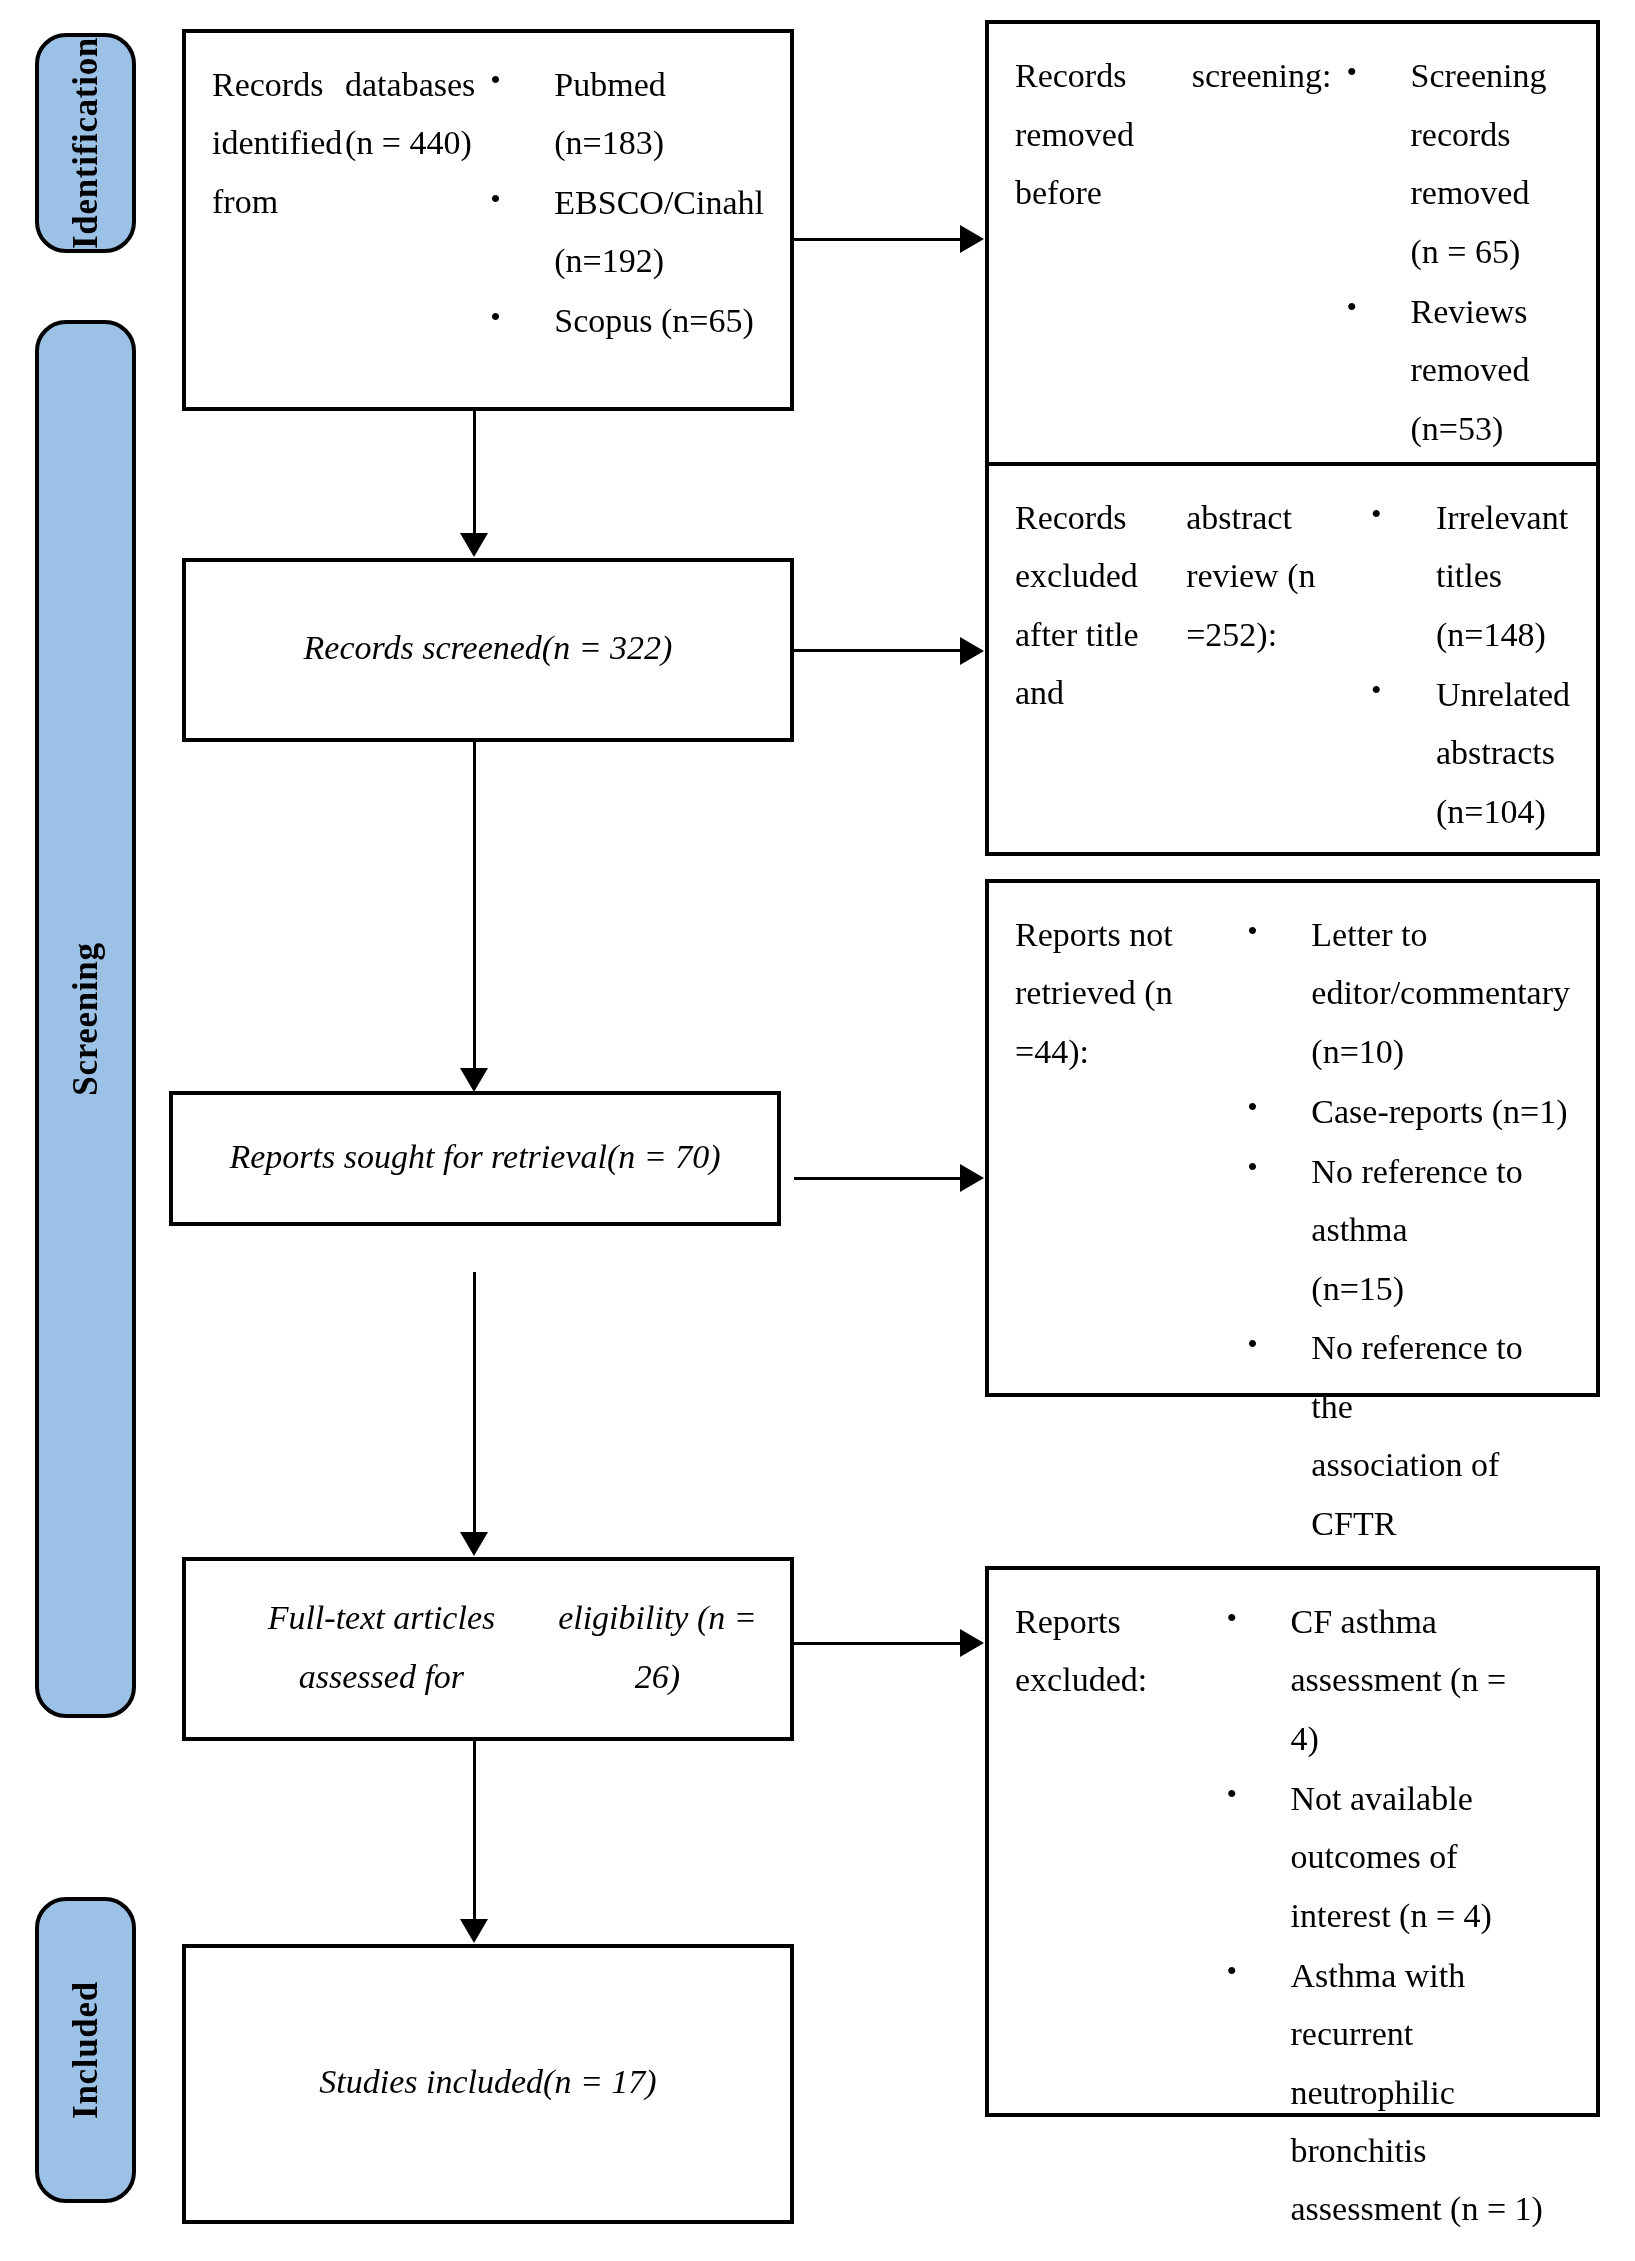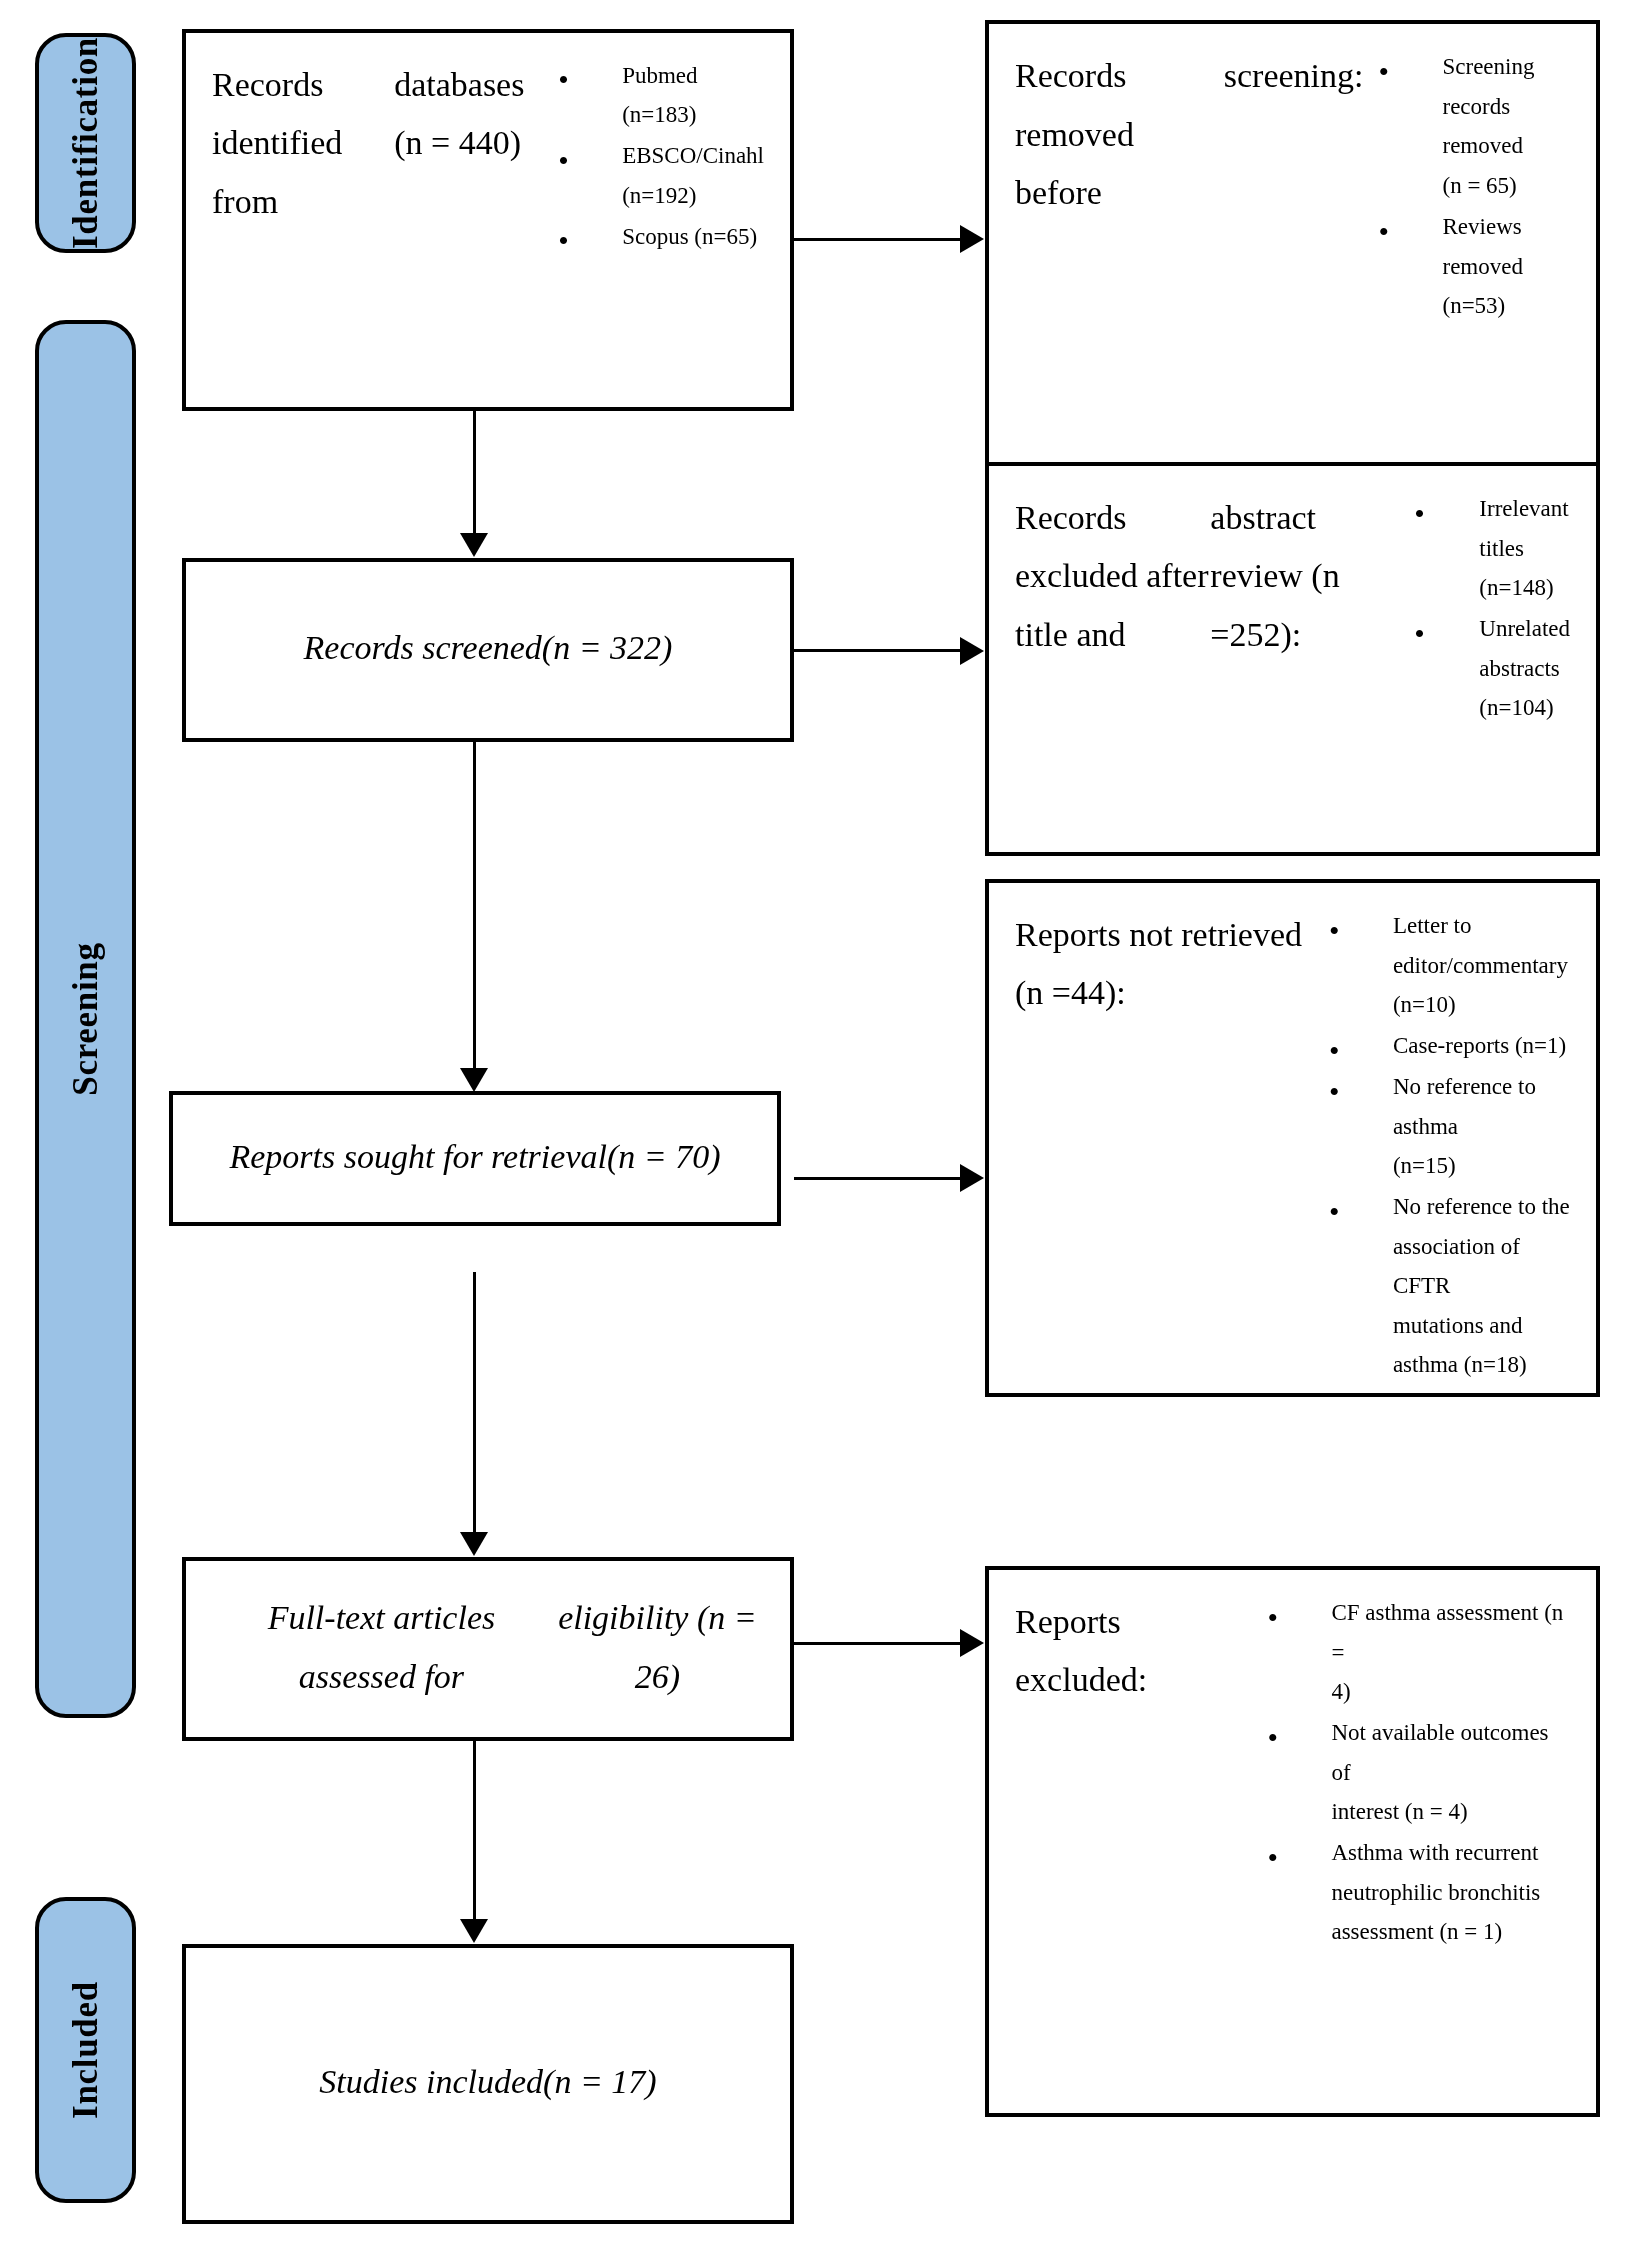--- a/index.html
+++ b/index.html
@@ -77,21 +77,21 @@
     text-align: left;
   }
 
   ul.bullets {
     list-style: none;
     margin: 0;
     padding: 0;
   }
   ul.bullets li {
     position: relative;
-    font-size: 23px;
+    font-size: 34px;
     line-height: 1.72;
     margin: 0 0 1.4px 0;
     padding-left: 79px;
   }
   ul.bullets li::before {
     content: "\2022";
     position: absolute;
     left: 15px;
     top: -1.4px;
     font-size: 30px;

